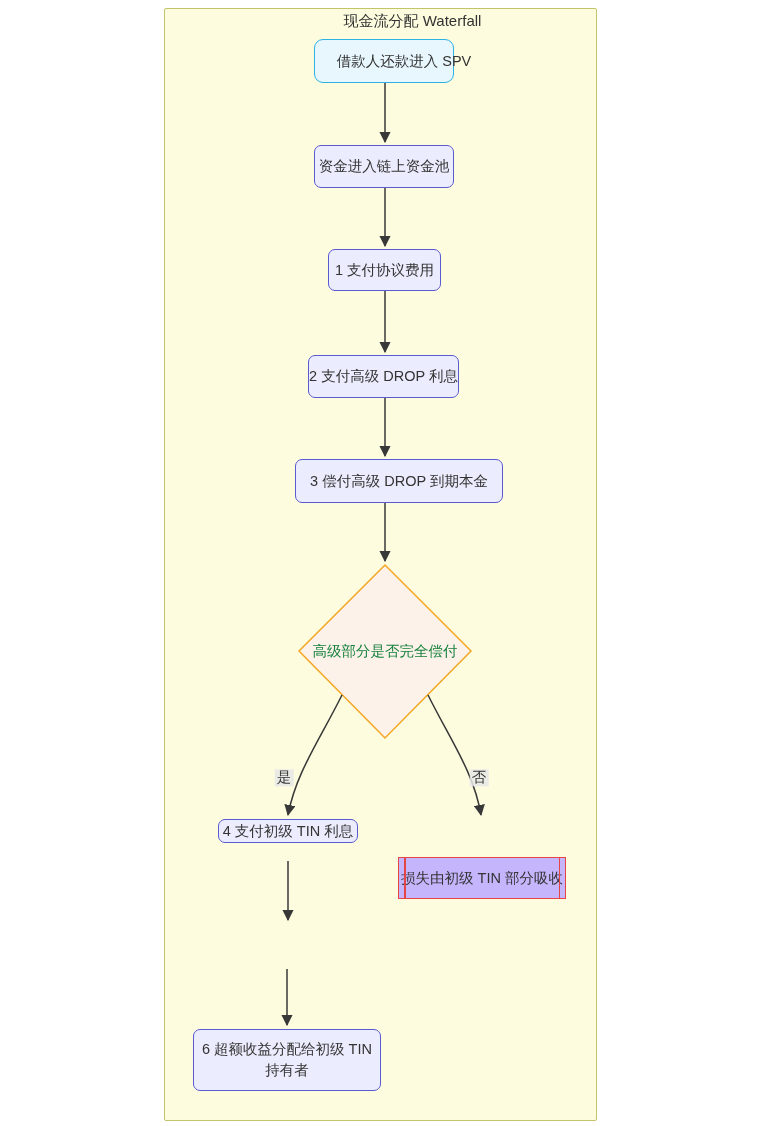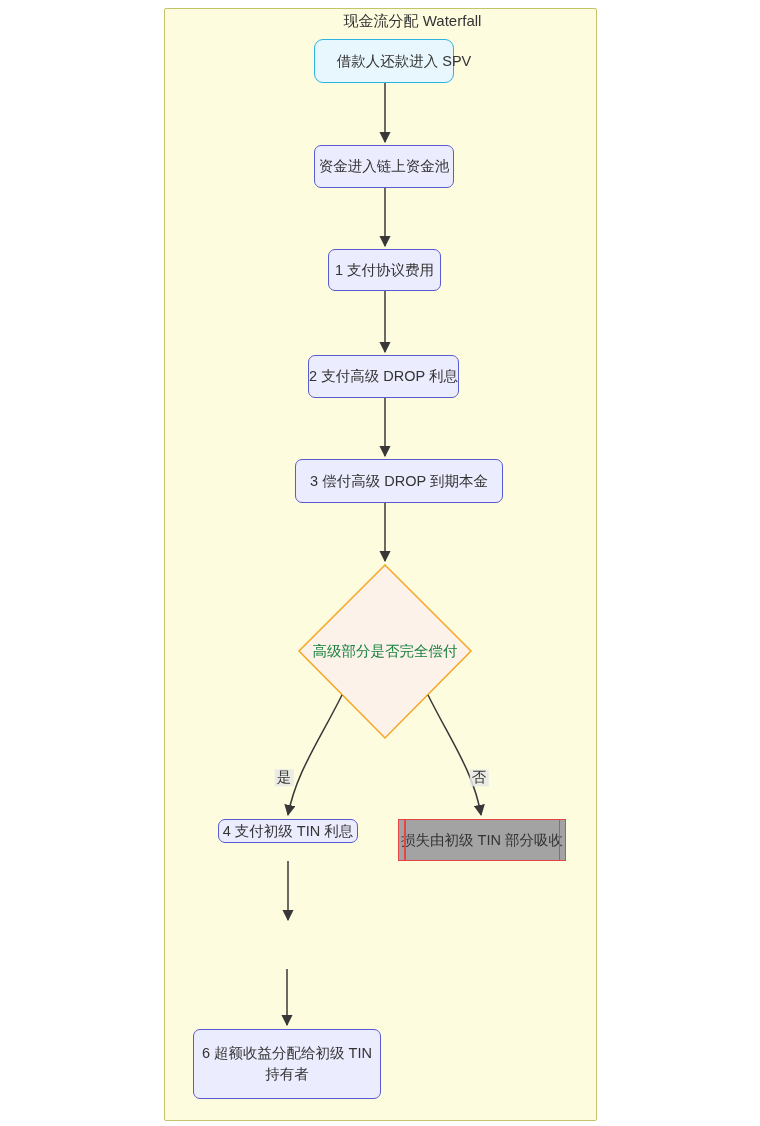--- a/index.html
+++ b/index.html
@@ -17,21 +17,21 @@
   }
   .edges{position:absolute;left:0;top:0;width:433px;height:1113px;}
   .node{
     position:absolute;box-sizing:border-box;
     display:flex;align-items:center;justify-content:center;
     border:1.5px solid #5a5ad1;border-radius:7px;background:#ececff;
     font-size:14.5px;color:#333;white-space:nowrap;text-align:center;
   }
   .node.start{border-color:#2eb2e4;background:#e8f6fd;border-radius:9px;padding-left:40px;}
   .node.loss{
-    border-color:#e64545;background:#a3a3a3;border-radius:0;
+    border-color:#e64545;background:#c4b5fd;border-radius:0;margin-top:38px;
   }
   .node.loss::before,.node.loss::after{
     content:"";position:absolute;top:0;bottom:0;width:1.5px;background:#e64545;
   }
   .node.loss::before{left:5px;}
   .node.loss::after{right:5px;}
   .node.multiline{white-space:normal;line-height:1.45;}
   .diamond-label{
     position:absolute;left:220px;top:642px;transform:translate(-50%,-50%);
     font-size:14.5px;color:#15803d;white-space:nowrap;
@@ -94,18 +94,18 @@
 
   <div class="node" style="left:53px;top:810px;width:140px;height:24px;">
     <span>4 支付初级 TIN 利息</span>
   </div>
 
   <div class="node loss" style="left:233px;top:810px;width:168px;height:42px;">
     <span>损失由初级 TIN 部分吸收</span>
   </div>
 
 
-  <div class="node multiline" style="left:28px;top:1020px;width:188px;height:70px;flex-direction:column;">
+  <div class="node multiline" style="left:28px;top:1020px;width:188px;height:62px;flex-direction:column;">
     <span>6 超额收益分配给初级 TIN</span>
     <span>持有者</span>
   </div>
 
 </div>
 
 </body></html>

